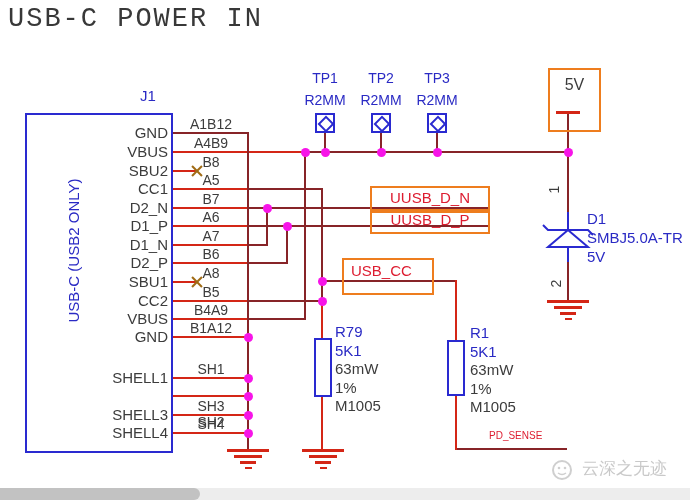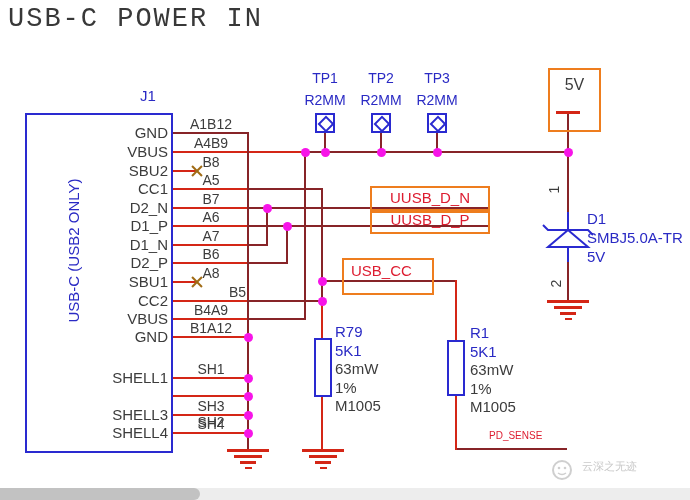--- a/index.html
+++ b/index.html
@@ -77,21 +77,21 @@
 
   <div class="pnum gray" style="top:116px;">A1B12</div>
   <div class="pnum gray" style="top:135px;">A4B9</div>
   <div class="pnum gray" style="top:154px;">B8</div>
   <div class="pnum gray" style="top:172px;">A5</div>
   <div class="pnum gray" style="top:191px;">B7</div>
   <div class="pnum gray" style="top:209px;">A6</div>
   <div class="pnum gray" style="top:228px;">A7</div>
   <div class="pnum gray" style="top:246px;">B6</div>
   <div class="pnum gray" style="top:265px;">A8</div>
-  <div class="pnum gray" style="top:284px;text-align:right;">B5</div>
+  <div class="pnum gray" style="top:284px;">B5</div>
   <div class="pnum gray" style="top:302px;">B4A9</div>
   <div class="pnum gray" style="top:320px;">B1A12</div>
   <div class="pnum gray" style="top:361px;">SH1</div>
   <div class="pnum gray" style="top:379px;margin-top:35px;">SH2</div>
   <div class="pnum gray" style="top:398px;">SH3</div>
   <div class="pnum gray" style="top:416px;">SH4</div>
 
   <div class="wh mar" style="left:173px;top:132px;width:76px;"></div>
   <div class="wh red" style="left:173px;top:151px;width:132px;"></div>
   <div class="wh mar" style="left:305px;top:151px;width:263px;"></div>
@@ -233,18 +233,18 @@
       <div class="g3"></div>
       <div class="g4"></div>
   </div>
 
   <svg style="position:absolute;left:549px;top:458px;" width="28" height="24" viewBox="0 0 28 24">
     <circle cx="13" cy="12" r="9" fill="none" stroke="#cfcfcf" stroke-width="2"></circle>
     <circle cx="10" cy="10" r="1.3" fill="#cfcfcf"></circle>
     <circle cx="16" cy="10" r="1.3" fill="#cfcfcf"></circle>
     <path d="M9,15 Q13,18 17,15" fill="none" stroke="#cfcfcf" stroke-width="1.5"></path>
   </svg>
-  <div class="t wm" style="left:582px;top:460px;font-size:11px;">云深之无迹</div>
+  <div class="t wm" style="left:582px;top:460px;font-size:17px;">云深之无迹</div>
 
   <div class="sbtrack"></div>
   <div class="sbthumb"></div>
 
 </div>
 
 </body></html>

